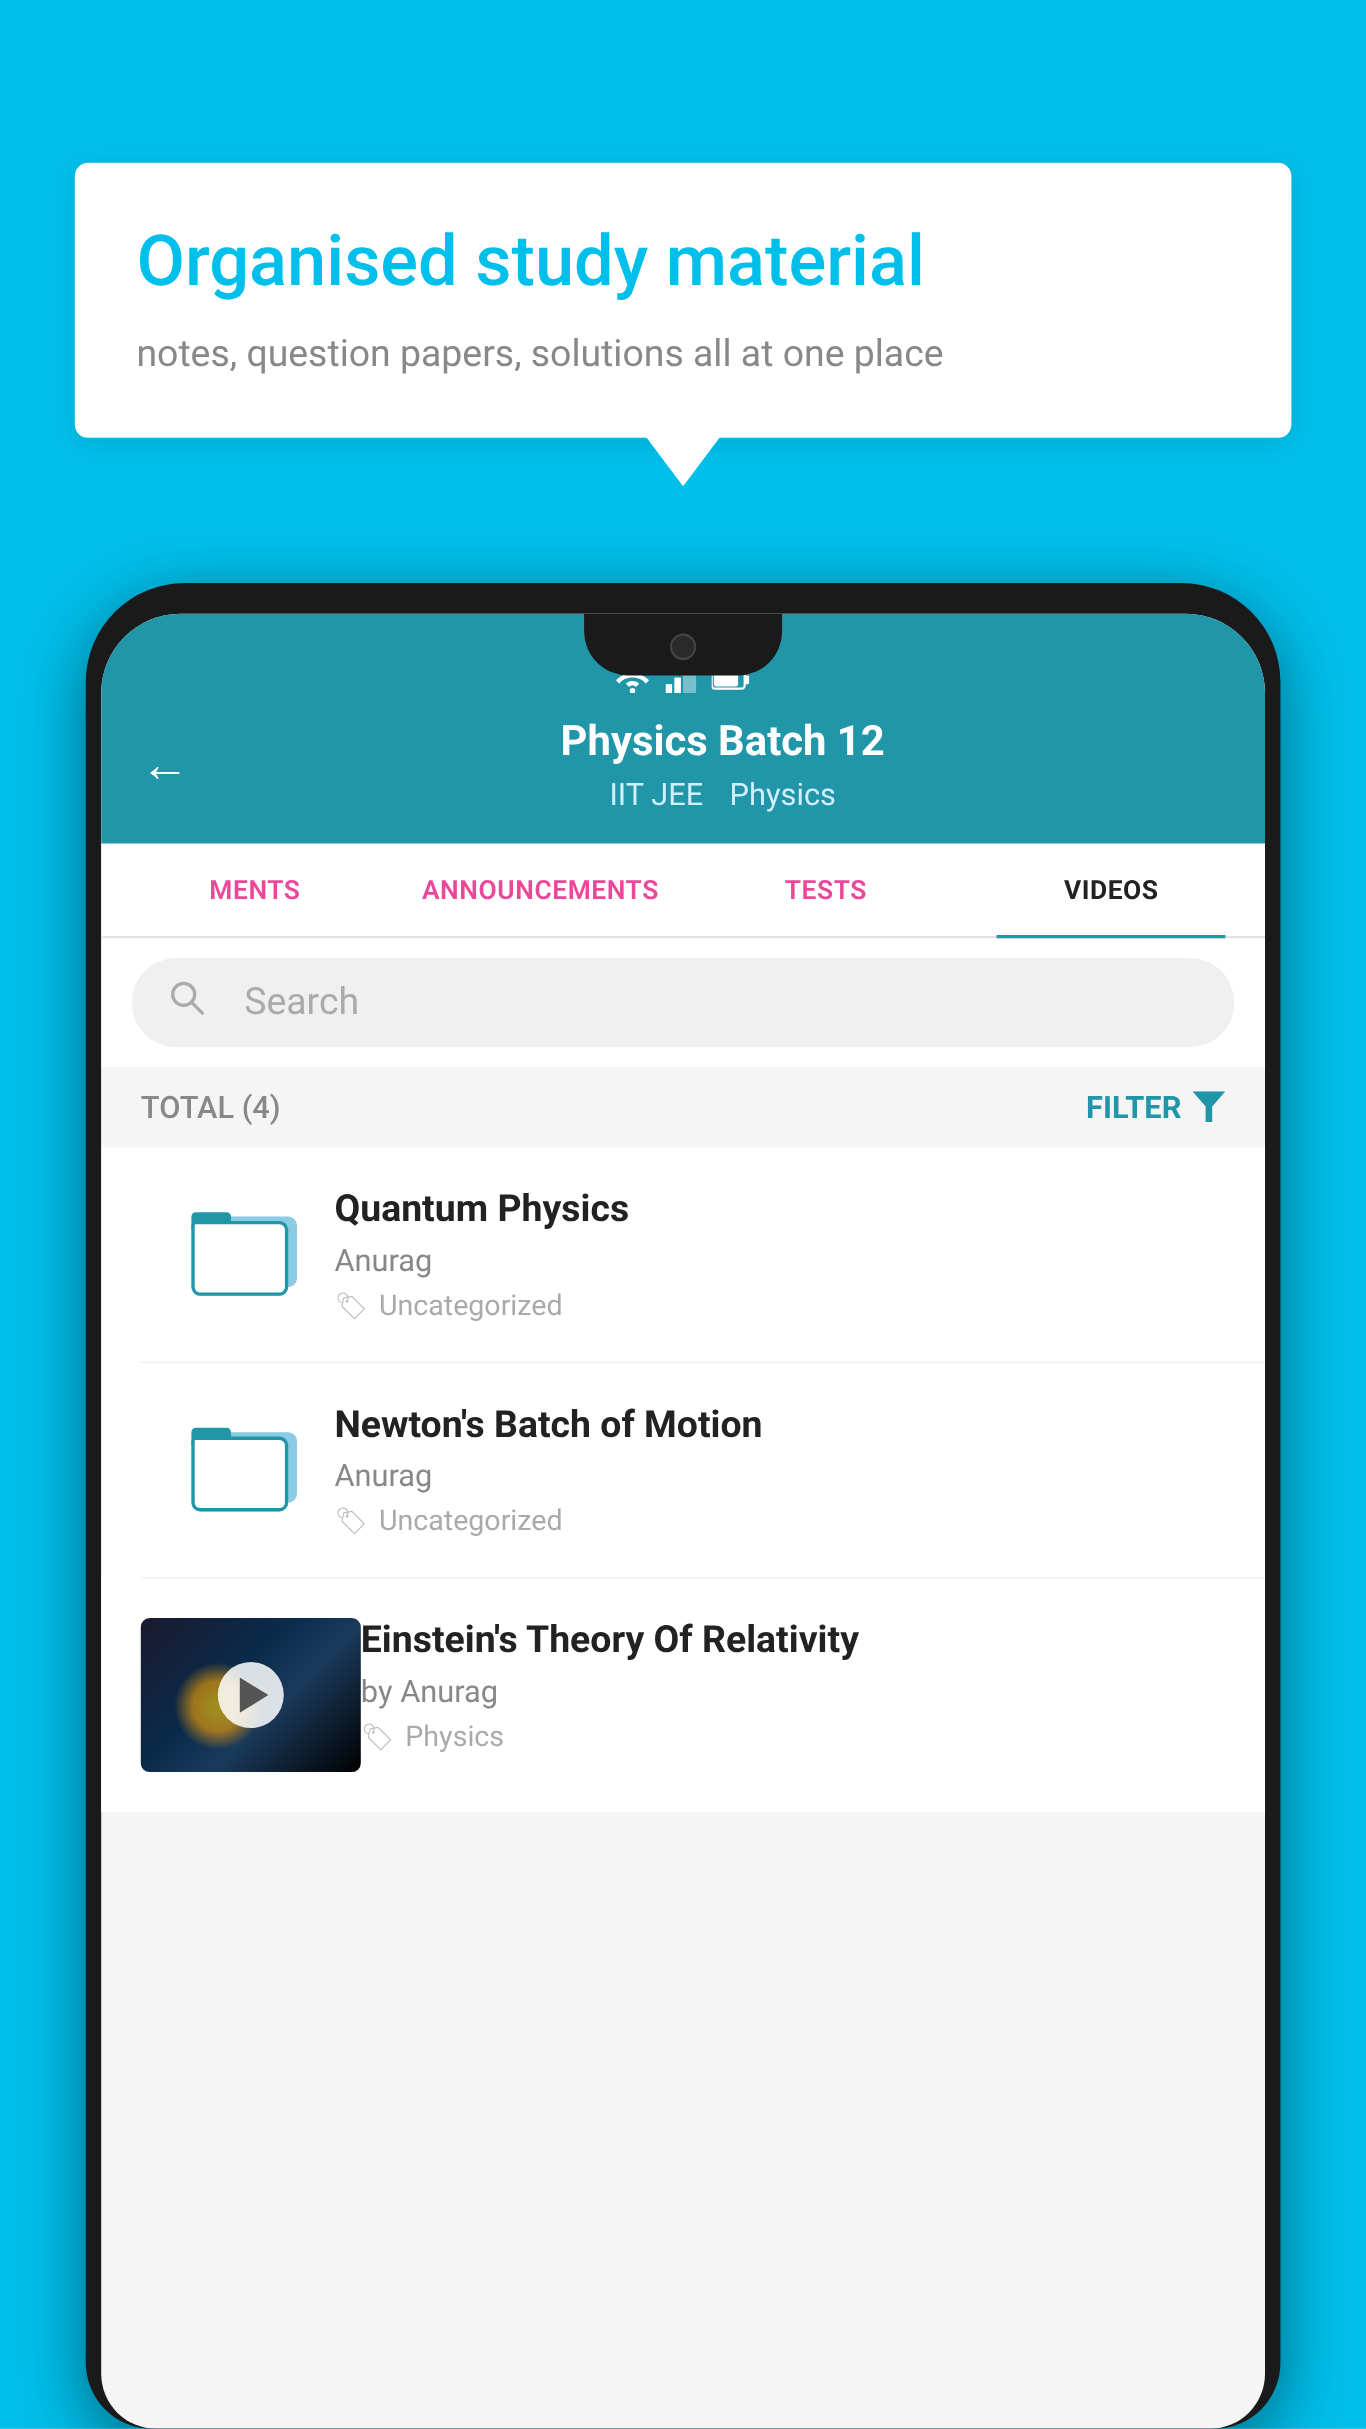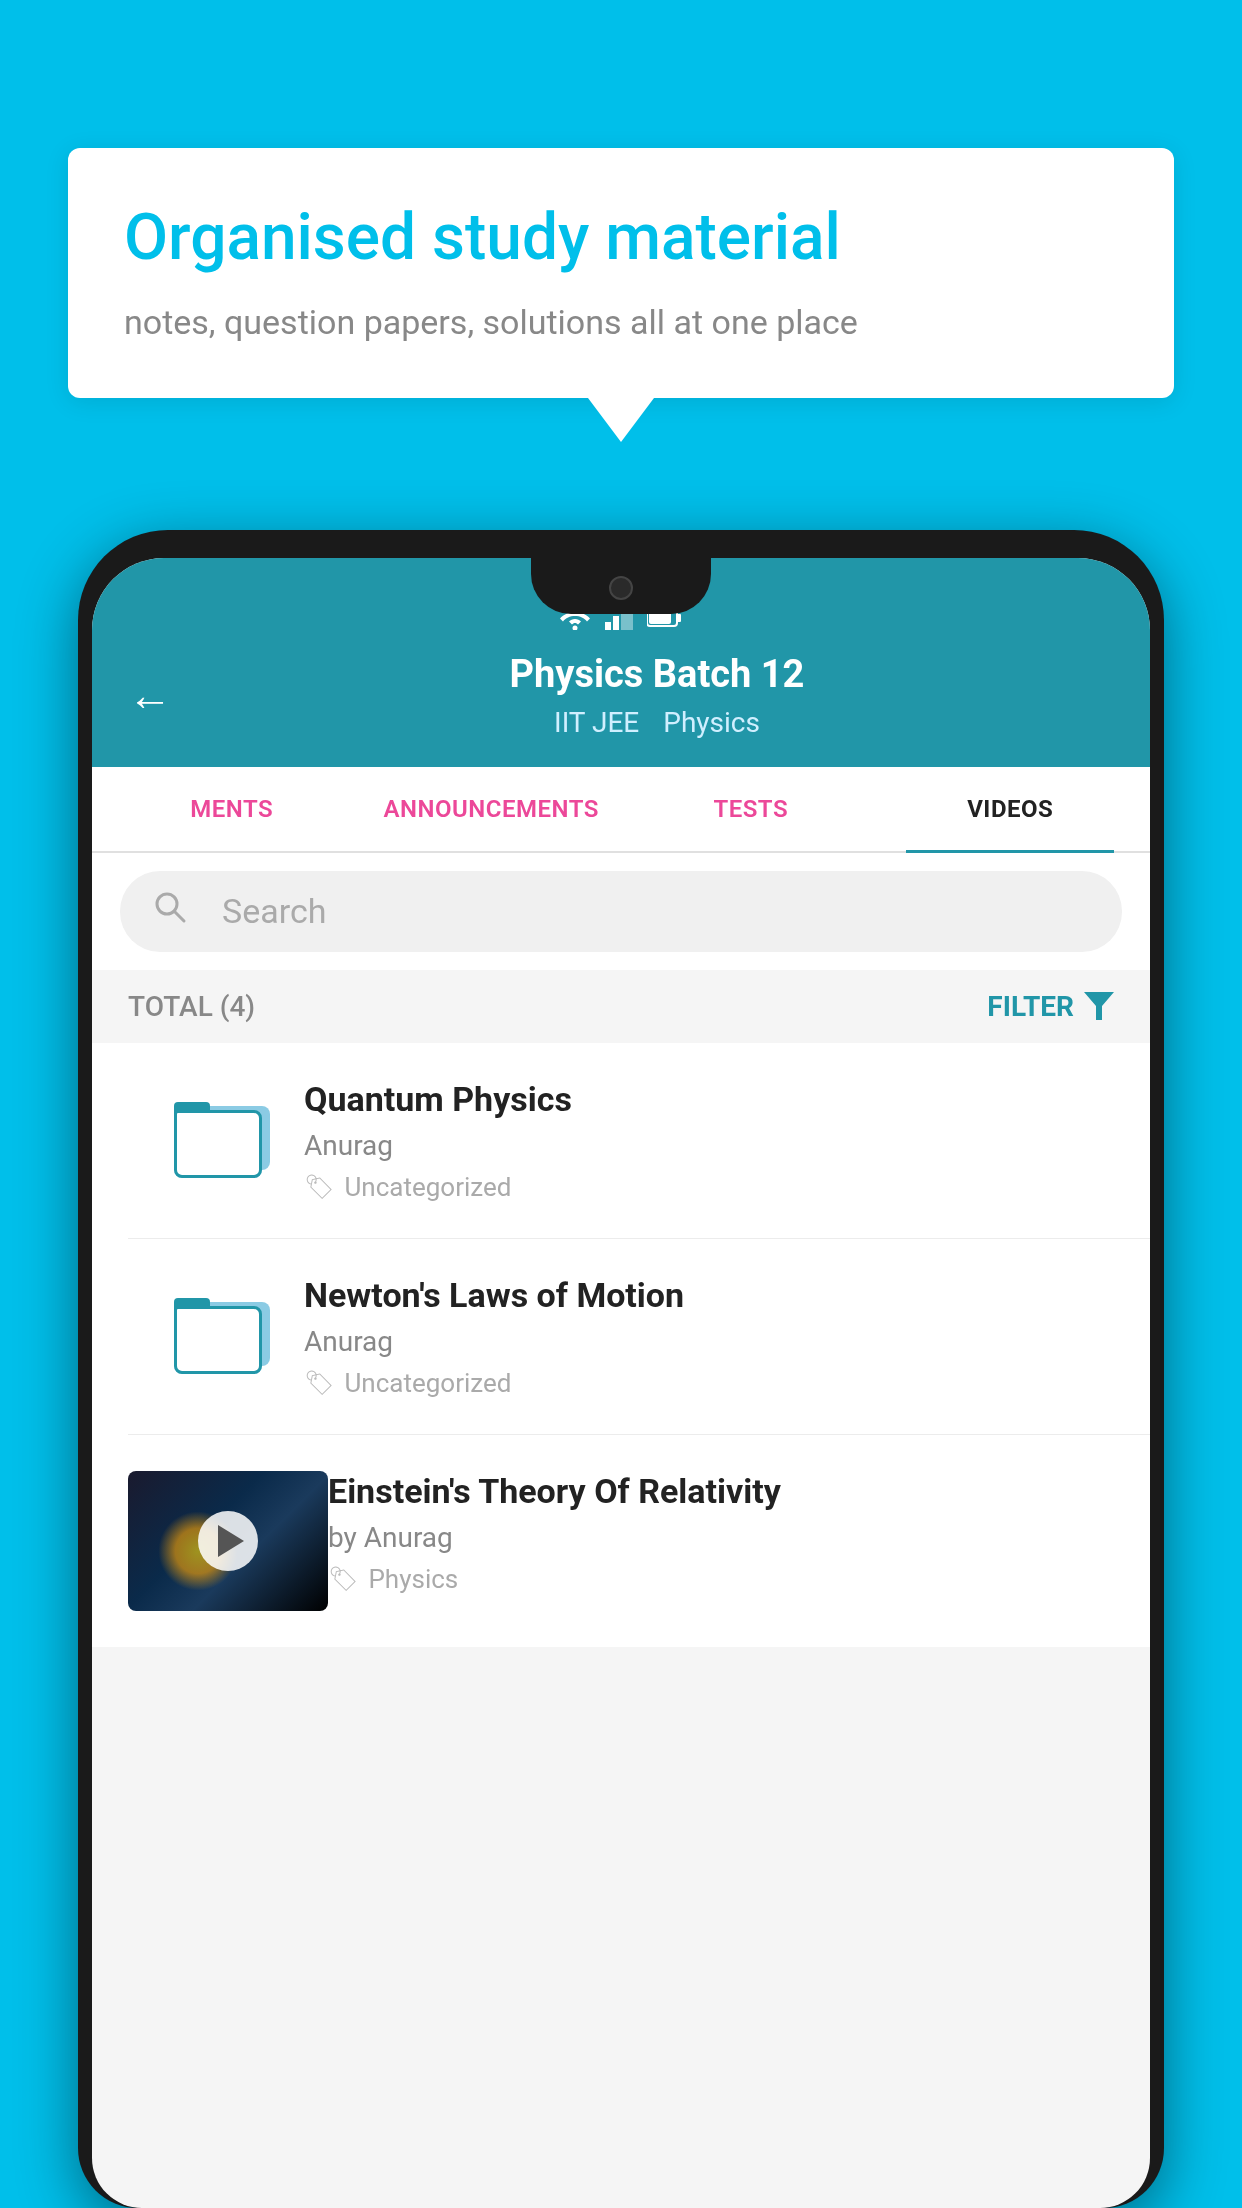--- a/index.html
+++ b/index.html
@@ -485,21 +485,21 @@
       <div class="video-item">
         <div class="video-thumb">
           <div class="folder-icon">
             <div class="folder-back"></div>
             <div class="folder-back2"></div>
             <div class="folder-tab"></div>
             <div class="folder-front"></div>
           </div>
         </div>
         <div class="video-info">
-          <div class="video-title">Newton's Laws of Motion</div>
+          <div class="video-title">Newton's Batch of Motion</div>
           <div class="video-author">Anurag</div>
           <div class="video-tag">
             <span class="tag-icon">🏷</span>
             <span>Uncategorized</span>
           </div>
         </div>
       </div>
 
       <div class="video-item-thumb">
         <div class="video-thumbnail-img">

